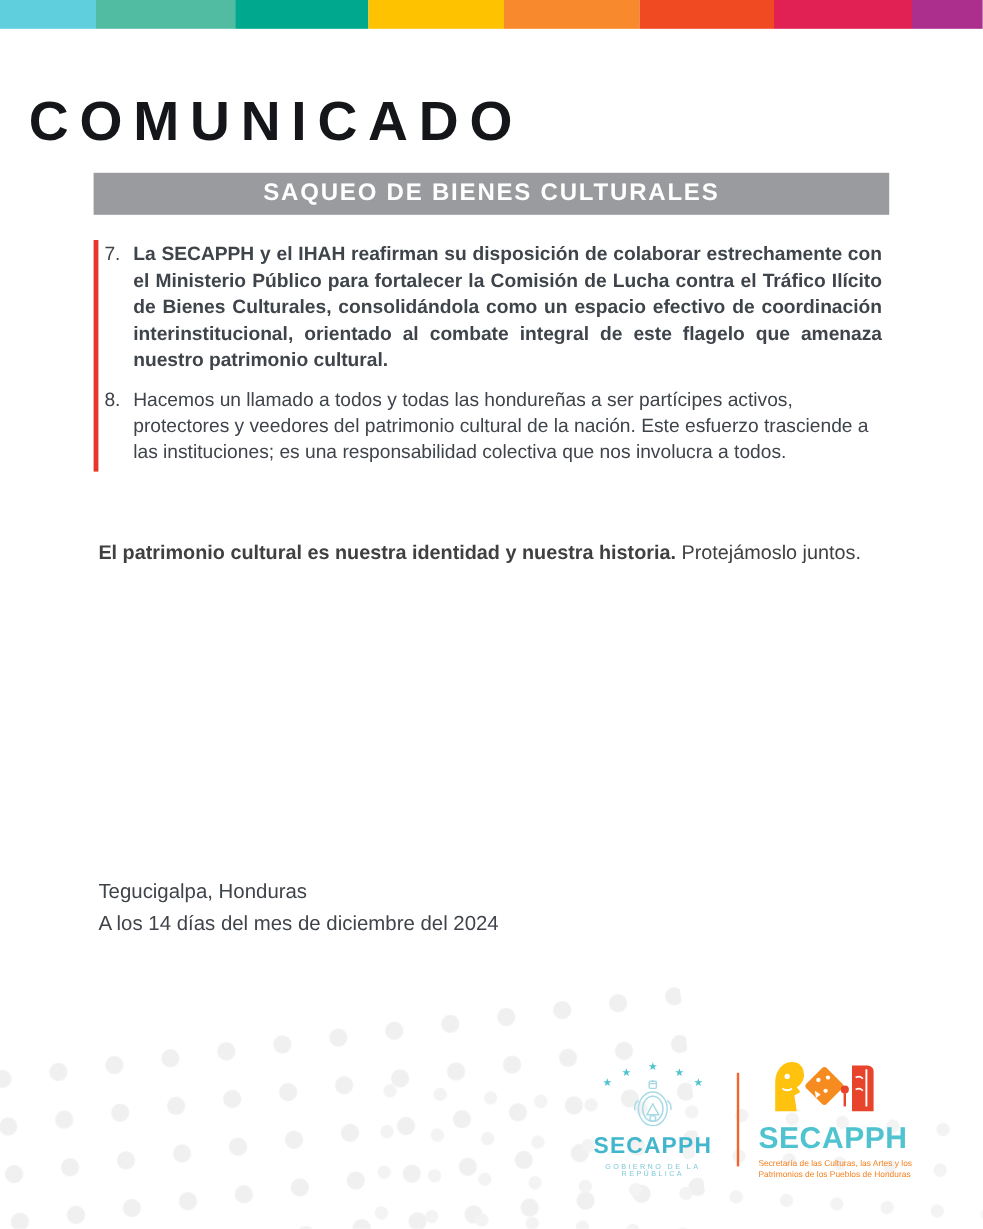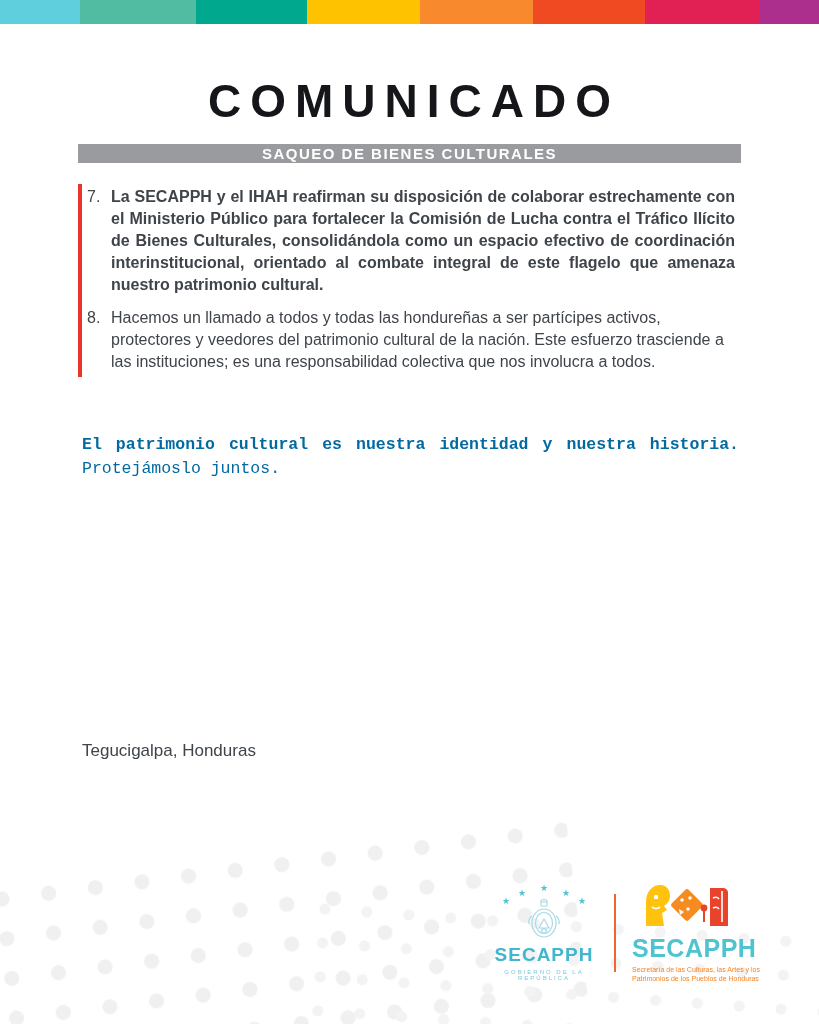--- a/index.html
+++ b/index.html
@@ -13,38 +13,37 @@
   }
   
   .topbar { display:flex; height:24px; width:100%; position:relative; z-index:2; }
   .topbar span { height:100%; }
   .seg0{width:80px;} .seg1{width:116px;} .seg2{width:111px;} .seg3{width:113px;}
   .seg4{width:113px;} .seg5{width:112px;} .seg6{width:115px;} .seg7{flex:1;}
 
   
   .title {
     margin:50px 0 0 0;
-    text-align:center;
     font-size:46px;
     font-weight:800;
     letter-spacing:9px;
-    padding-left:9px; 
+    padding-left:24px; 
     color:#141619;
     position:relative; z-index:2;
   }
 
   
   .banner {
     width:663px;
     margin:16px auto 0 auto;
-    height:19px;
+    height:35px;
     background:#9A9B9E;
     display:flex; align-items:center; justify-content:center;
     color:#ffffff;
-    font-size:15px;
+    font-size:20px;
     font-weight:bold;
     letter-spacing:1.5px;
     position:relative; z-index:2;
   }
 
   
   .list {
     width:659px;
     margin:21px 78px 0 78px;
     border-left:4px solid #E8352B;
@@ -69,23 +68,23 @@
     padding-right:2px;
   }
   .list-item:first-child .item-text { text-align:justify;font-weight:bold; }
 
   
   .closing {
     width:657px;
     margin:56px 78px 0 82px;
     font-size:16.5px;
     line-height:24px;
-    color:#0369a1;
+    color:#404040;
     text-align:justify;
-    position:relative; z-index:2;font-family:Liberation Mono, monospace;
+    position:relative; z-index:2;
   }
   .closing .bold { font-weight:bold; }
 
   
   .dateline {
     margin:256px 78px 18px 82px;
     font-size:17px;
     line-height:27px;
     color:#3F444A;
     position:relative; z-index:2;
@@ -186,20 +185,21 @@
   <div class="list-item">
     <div class="item-number">8.</div>
     <div class="item-text">Hacemos un llamado a todos y todas las hondureñas a ser partícipes activos, protectores y veedores del patrimonio cultural de la nación. Este esfuerzo trasciende a las instituciones; es una responsabilidad colectiva que nos involucra a todos.</div>
   </div>
 </div>
 
 <p class="closing"><span class="bold">El patrimonio cultural es nuestra identidad y nuestra historia.</span><span> Protejámoslo juntos.</span></p>
 
 <div class="dateline">
   <div>Tegucigalpa, Honduras</div>
+  <div>A los 14 días del mes de diciembre del 2024</div>
 </div>
 
 <div class="dots dots-a"></div>
 <div class="dots dots-b"></div>
 
 <div class="footer">
 
   <div class="hn-logo">
     <div class="hn-stars">
       <span class="st0">★</span>

